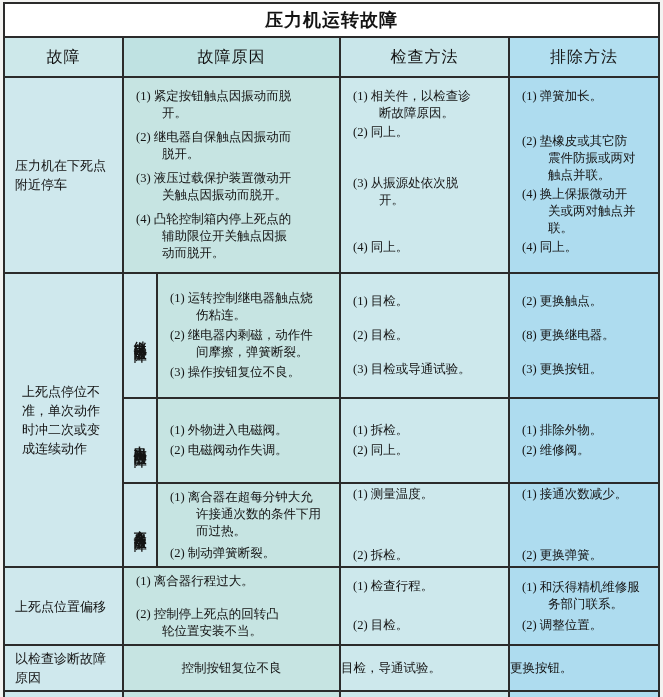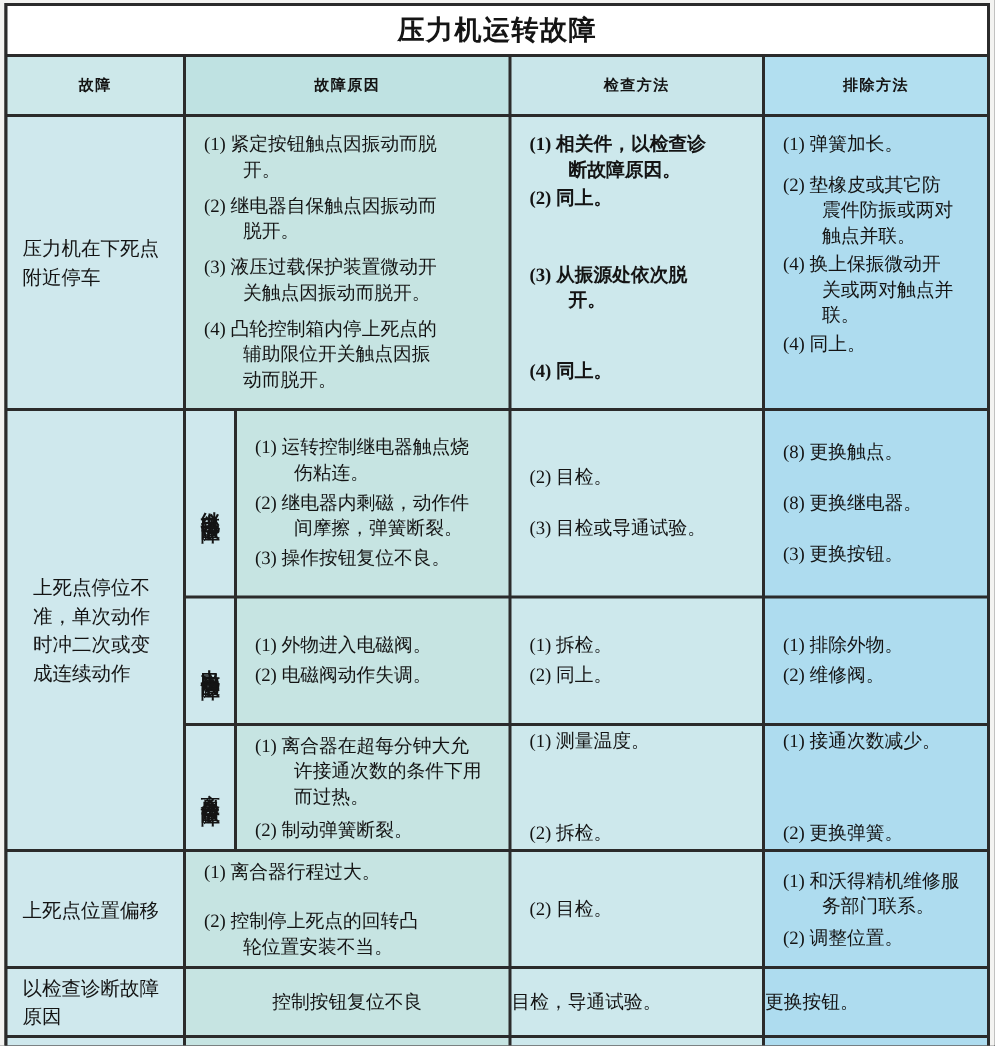--- a/index.html
+++ b/index.html
@@ -32,44 +32,44 @@
   .bg-f{background:var(--col_fault_bg,#cfe8ed);}
   .bg-c{background:var(--col_cause_bg,#c6e4e2);}
   .bg-i{background:var(--col_inspect_bg,#cde8ec);}
   .bg-e{background:var(--col_fix_bg,#aedcef);}
   .bg-hf{background:var(--hdr_fault_bg,#cde8ea);}
   .bg-hc{background:var(--hdr_cause_bg,#bfe2e2);}
   .bg-hi{background:var(--hdr_inspect_bg,#c9e6ea);}
   .bg-he{background:var(--hdr_fix_bg,#b2dff0);text-align:center;}
   
   .hdr{display:flex;align-items:center;justify-content:center;
-       font-size:10px;font-weight:bold;letter-spacing:1px;}
+       font-size:16px;font-weight:normal;letter-spacing:1px;}
   
   .fault{display:flex;align-items:center;font-size:13px;line-height:19px;
          padding:0 10px;}
   .fault.narrowwrap{padding:0 17px;}
   
   .list{display:flex;flex-direction:column;justify-content:center;
         font-size:12.5px;line-height:17px;padding:6px 14px 6px 12px;}
   .list .li{padding-left:26px;text-indent:-26px;}
   .list .li:last-child{margin-bottom:0 !important;}
   .top{justify-content:flex-start;padding-top:10px;}
   
   .sublabel{display:flex;align-items:center;justify-content:center;}
   .sublabel span{writing-mode:vertical-rl;text-orientation:upright;
 
                  font-size:12.5px;font-weight:bold;letter-spacing:2px;line-height:1;}
   
   .c-r1c{padding-right:44px;} .c-r1c .li{margin-bottom:7px;}
-  .c-r1i{padding-right:28px;font-weight:bold;}
+  .c-r1i{padding-right:28px;}
   .c-r1i .li:nth-child(1){margin-bottom:2px;}
   .c-r1i .li:nth-child(2){margin-bottom:34px;}
   .c-r1i .li:nth-child(3){margin-bottom:30px;}
   .c-r1e{padding-right:20px;}
-  .c-r1e .li:nth-child(1){margin-bottom:10px;}
+  .c-r1e .li:nth-child(1){margin-bottom:28px;}
   .c-r1e .li:nth-child(2){margin-bottom:2px;}
   .c-r1e .li:nth-child(3){margin-bottom:2px;}
   .c-r2ac .li{margin-bottom:3px;}
   .c-r2ai .li{margin-bottom:17px;}
   .c-r2ae .li{margin-bottom:17px;}
   .c-r2bc .li,.c-r2bi .li,.c-r2be .li{margin-bottom:3px;}
   .c-r2cc .li{margin-bottom:5px;}
   .c-r2ci .li:nth-child(1){margin-bottom:44px;}
   .c-r2ce .li:nth-child(1){margin-bottom:44px;}
   .c-r3c .li:nth-child(1){margin-bottom:16px;}
@@ -118,25 +118,26 @@
 
     <div class="cell sublabel bg-f" style="grid-column:2;grid-row:3">
       <span>继电器故障</span>
     </div>
     <div class="cell list bg-c c-r2ac" style="grid-column:3;grid-row:3">
         <div class="li">(1) 运转控制继电器触点烧伤粘连。</div>
         <div class="li">(2) 继电器内剩磁，动作件间摩擦，弹簧断裂。</div>
         <div class="li">(3) 操作按钮复位不良。</div>
       </div>
     <div class="cell list bg-i c-r2ai" style="grid-column:4;grid-row:3">
+        <div class="li">(1) 目检。</div>
         <div class="li">(2) 目检。</div>
         <div class="li">(3) 目检或导通试验。</div>
       </div>
     <div class="cell list bg-e c-r2ae" style="grid-column:5;grid-row:3">
-        <div class="li">(8) 更换触点。</div>
+        <div class="li">(2) 更换触点。</div>
         <div class="li">(8) 更换继电器。</div>
         <div class="li">(3) 更换按钮。</div>
       </div>
 
     <div class="cell sublabel bg-f" style="grid-column:2;grid-row:4">
       <span>电磁阀故障</span>
     </div>
     <div class="cell list bg-c c-r2bc" style="grid-column:3;grid-row:4">
         <div class="li">(1) 外物进入电磁阀。</div>
         <div class="li">(2) 电磁阀动作失调。</div>
@@ -165,20 +166,21 @@
         <div class="li">(1) 接通次数减少。</div>
         <div class="li">(2) 更换弹簧。</div>
       </div>
 
     <div class="cell fault bg-f" style="grid-column:1;grid-row:6">上死点位置偏移</div>
     <div class="cell list bg-c c-r3c" style="grid-column:2/4;grid-row:6;padding-right:60px">
         <div class="li">(1) 离合器行程过大。</div>
         <div class="li">(2) 控制停上死点的回转凸轮位置安装不当。</div>
       </div>
     <div class="cell list bg-i c-r3i" style="grid-column:4;grid-row:6">
+        <div class="li">(1) 检查行程。</div>
         <div class="li">(2) 目检。</div>
       </div>
     <div class="cell list bg-e c-r3e" style="grid-column:5;grid-row:6">
         <div class="li">(1) 和沃得精机维修服务部门联系。</div>
         <div class="li">(2) 调整位置。</div>
       </div>
 
     <div class="cell fault bg-f" style="grid-column:1;grid-row:7">以检查诊断故障原因</div>
     <div class="cell single centered bg-c" style="grid-column:2/4;grid-row:7">控制按钮复位不良</div>
     <div class="cell single bg-i" style="grid-column:4;grid-row:7">目检，导通试验。</div>

